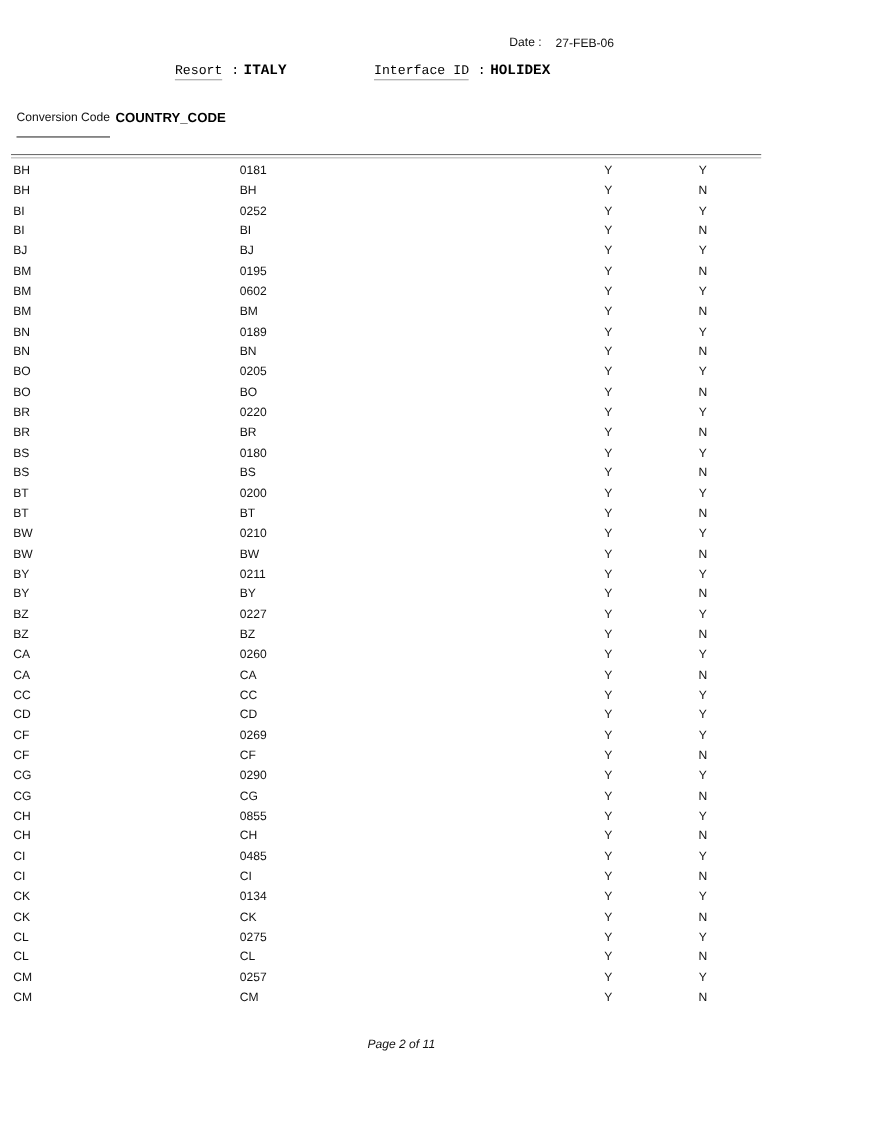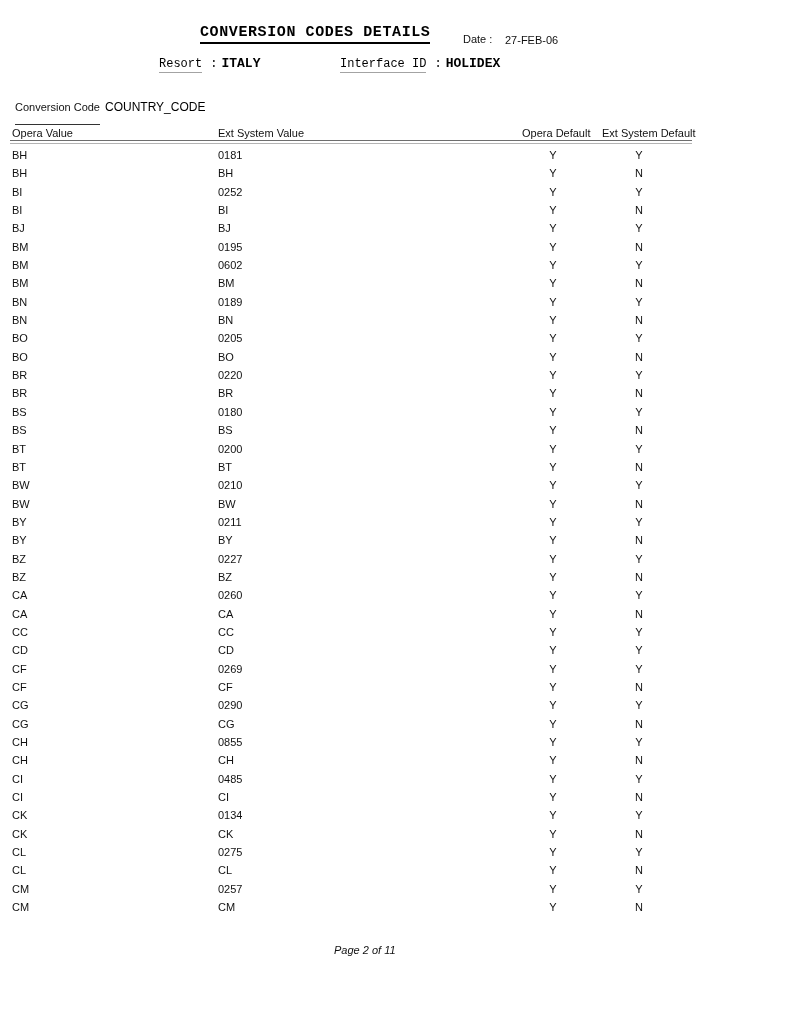--- a/index.html
+++ b/index.html
@@ -37,21 +37,21 @@
   .mono-line .lbl{border-bottom:1px solid #a3a3a3; padding-bottom:1px;}
   .mono-line .colon{margin:0 4px 0 8px;}
   .mono-line .val{font-weight:bold; font-size:13px;}
   .resort-line{left:159px;}
   .interface-line{left:340px;}
   
   .conv-label{
     left:15px; top:101px; font-size:11px; color:#111;
     border-bottom:1px solid #333; padding-bottom:11px;
   }
-  .conv-value{left:105px; top:100px; font-size:12px; font-weight:normal; color:#000;}
+  .conv-value{left:105px; top:100px; font-size:12px; font-weight:bold; color:#000;}
   
   .thead{left:0; top:127px; width:791px; height:14px; font-size:11px; color:#111;}
   .thead span{position:absolute; white-space:nowrap;}
   .th-c1{left:12px;}
   .th-c2{left:218px;}
   .th-c3{left:522px;}
   .th-c4{left:602px;}
   .head-rule{
     left:10px; top:140px; width:682px; height:2px;
     border-top:1px solid #6e6e6e;
@@ -73,41 +73,34 @@
     left:334px; top:944px;
     font-size:11px; font-style:italic; color:#111;
     white-space:nowrap;
   }
 </style>
 </head>
 <body>
 
 <div class="page">
 
-  <div class="abs report-title">CONVERSION CODES DETAILS</div>
   <div class="abs date-label">Date :</div>
   <div class="abs date-value">27-FEB-06</div>
 
   <div class="abs mono-line resort-line">
     <span class="lbl">Resort</span><span class="colon">:</span><span class="val">ITALY</span>
   </div>
 
   <div class="abs mono-line interface-line">
     <span class="lbl">Interface ID</span><span class="colon">:</span><span class="val">HOLIDEX</span>
   </div>
 
   <div class="abs conv-label">Conversion Code</div>
   <div class="abs conv-value">COUNTRY_CODE</div>
 
-  <div class="abs thead">
-    <span class="th-c1">Opera Value</span>
-    <span class="th-c2">Ext System Value</span>
-    <span class="th-c3">Opera Default</span>
-    <span class="th-c4">Ext System Default</span>
-  </div>
   <div class="abs head-rule"></div>
 
   <div class="abs tbody">
       <div class="trow">
         <span class="cell c1">BH</span>
         <span class="cell c2">0181</span>
         <span class="cell c3">Y</span>
         <span class="cell c4">Y</span>
       </div>
       <div class="trow">

